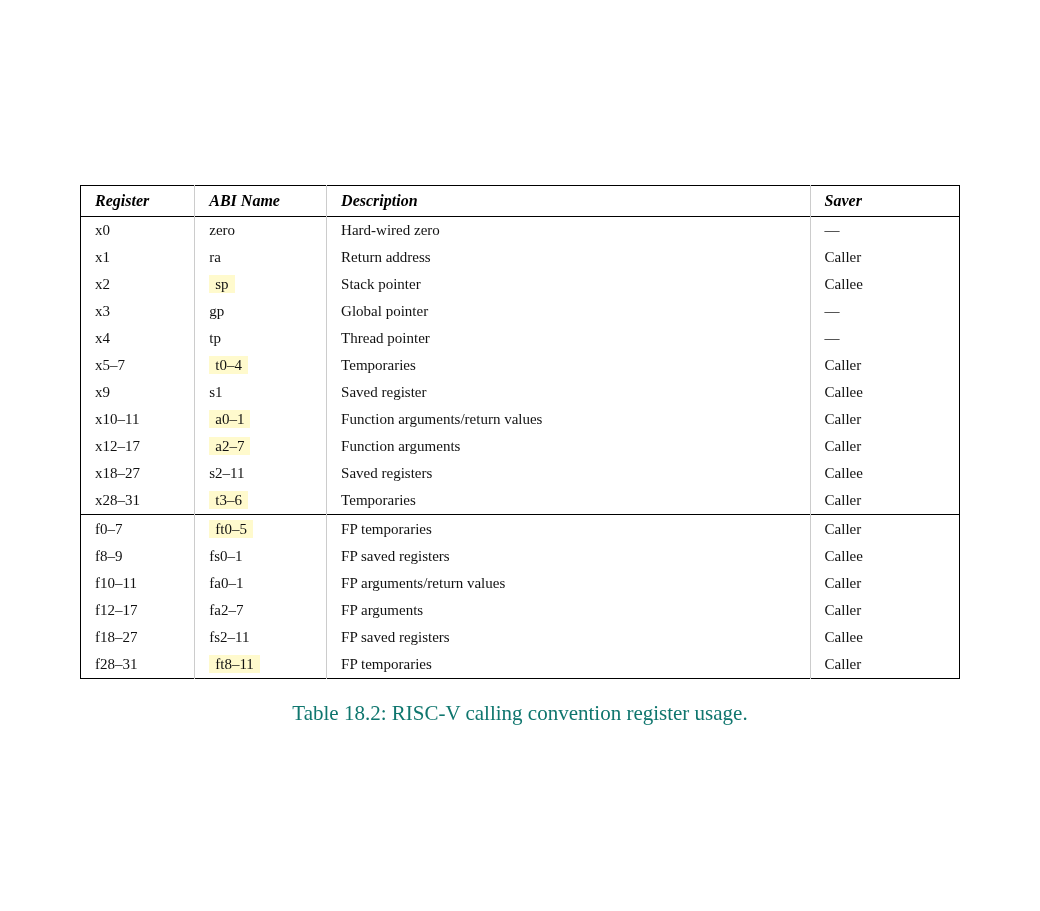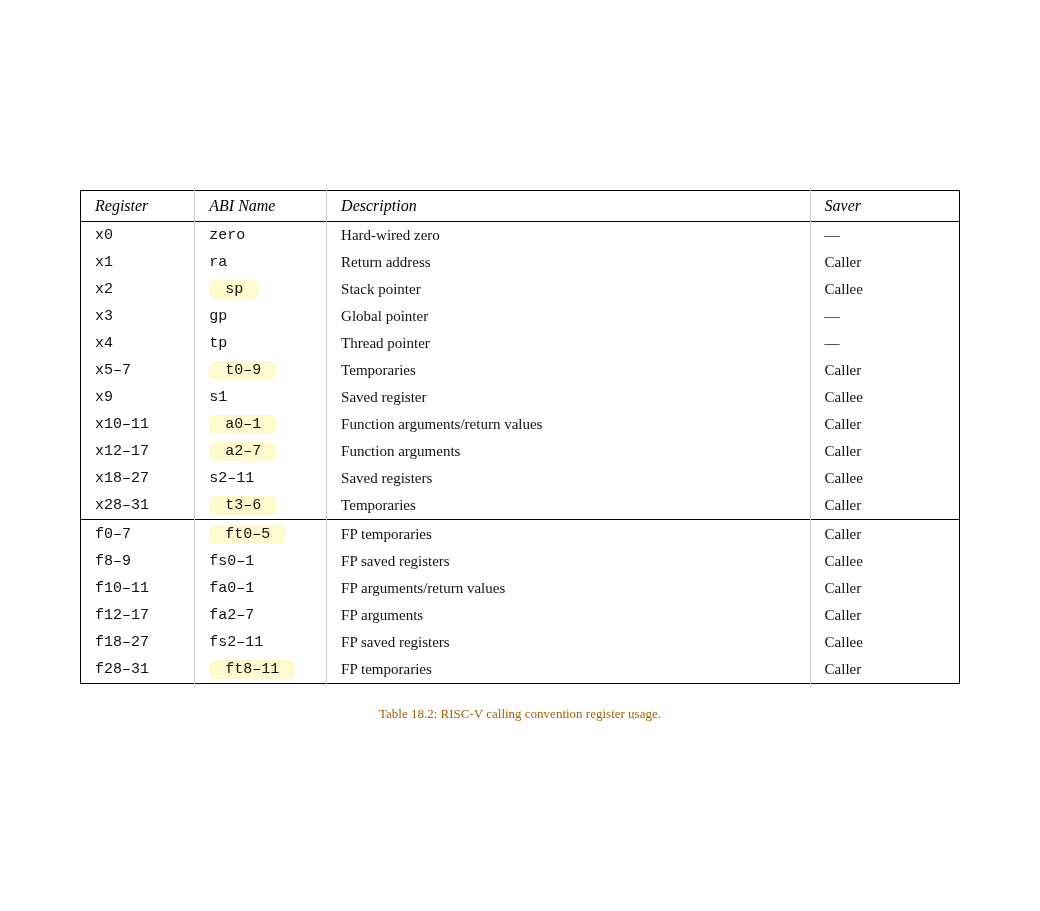--- a/index.html
+++ b/index.html
@@ -27,21 +27,21 @@
       border-collapse: collapse;
       border: 1.5px solid #000;
     }
 
     thead tr {
       border-bottom: 1.5px solid #000;
     }
 
     th {
       font-style: italic;
-      font-weight: normal;
+      font-weight: bold;
       text-align: left;
       padding: 6px 14px;
       border-right: 1px solid #ccc;
       background: #fff;
       font-size: 16px;
     }
 
     th:last-child {
       border-right: none;
     }
@@ -52,40 +52,40 @@
       vertical-align: middle;
       font-size: 15px;
       color: #111;
     }
 
     td:last-child {
       border-right: none;
     }
 
     td.mono, th.mono {
-      font-family: Liberation Mono, monospace;
+      font-family: Liberation Serif, serif;
       font-style: normal;
     }
 
     .highlight {
       background-color: #fffacd;
-      border-radius: 7px;
-      padding: 1px 16px;
+      border-radius: 0;
+      padding: 1px 6px;
     }
 
     .separator-row td {
       border-top: 1.5px solid #000;
       padding-top: 6px;
     }
 
     .caption {
       text-align: center;
       margin-top: 22px;
-      font-size: 13px;
-      color: #a16207;
+      font-size: 21px;
+      color: #0f766e;
     }
 
     tr:not(.separator-row) td {
       border-top: none;
     }
 
     
     col.col-reg { width: 13%; }
     col.col-abi { width: 15%; }
     col.col-desc { width: 55%; }
@@ -136,21 +136,21 @@
           <td>—</td>
         </tr>
         <tr>
           <td class="mono">x4</td>
           <td class="mono">tp</td>
           <td>Thread pointer</td>
           <td>—</td>
         </tr>
         <tr>
           <td class="mono">x5–7</td>
-          <td class="mono"><span class="highlight">t0–9</span></td>
+          <td class="mono"><span class="highlight">t0–4</span></td>
           <td>Temporaries</td>
           <td>Caller</td>
         </tr>
         <tr>
           <td class="mono">x9</td>
           <td class="mono">s1</td>
           <td>Saved register</td>
           <td>Callee</td>
         </tr>
         <tr>

